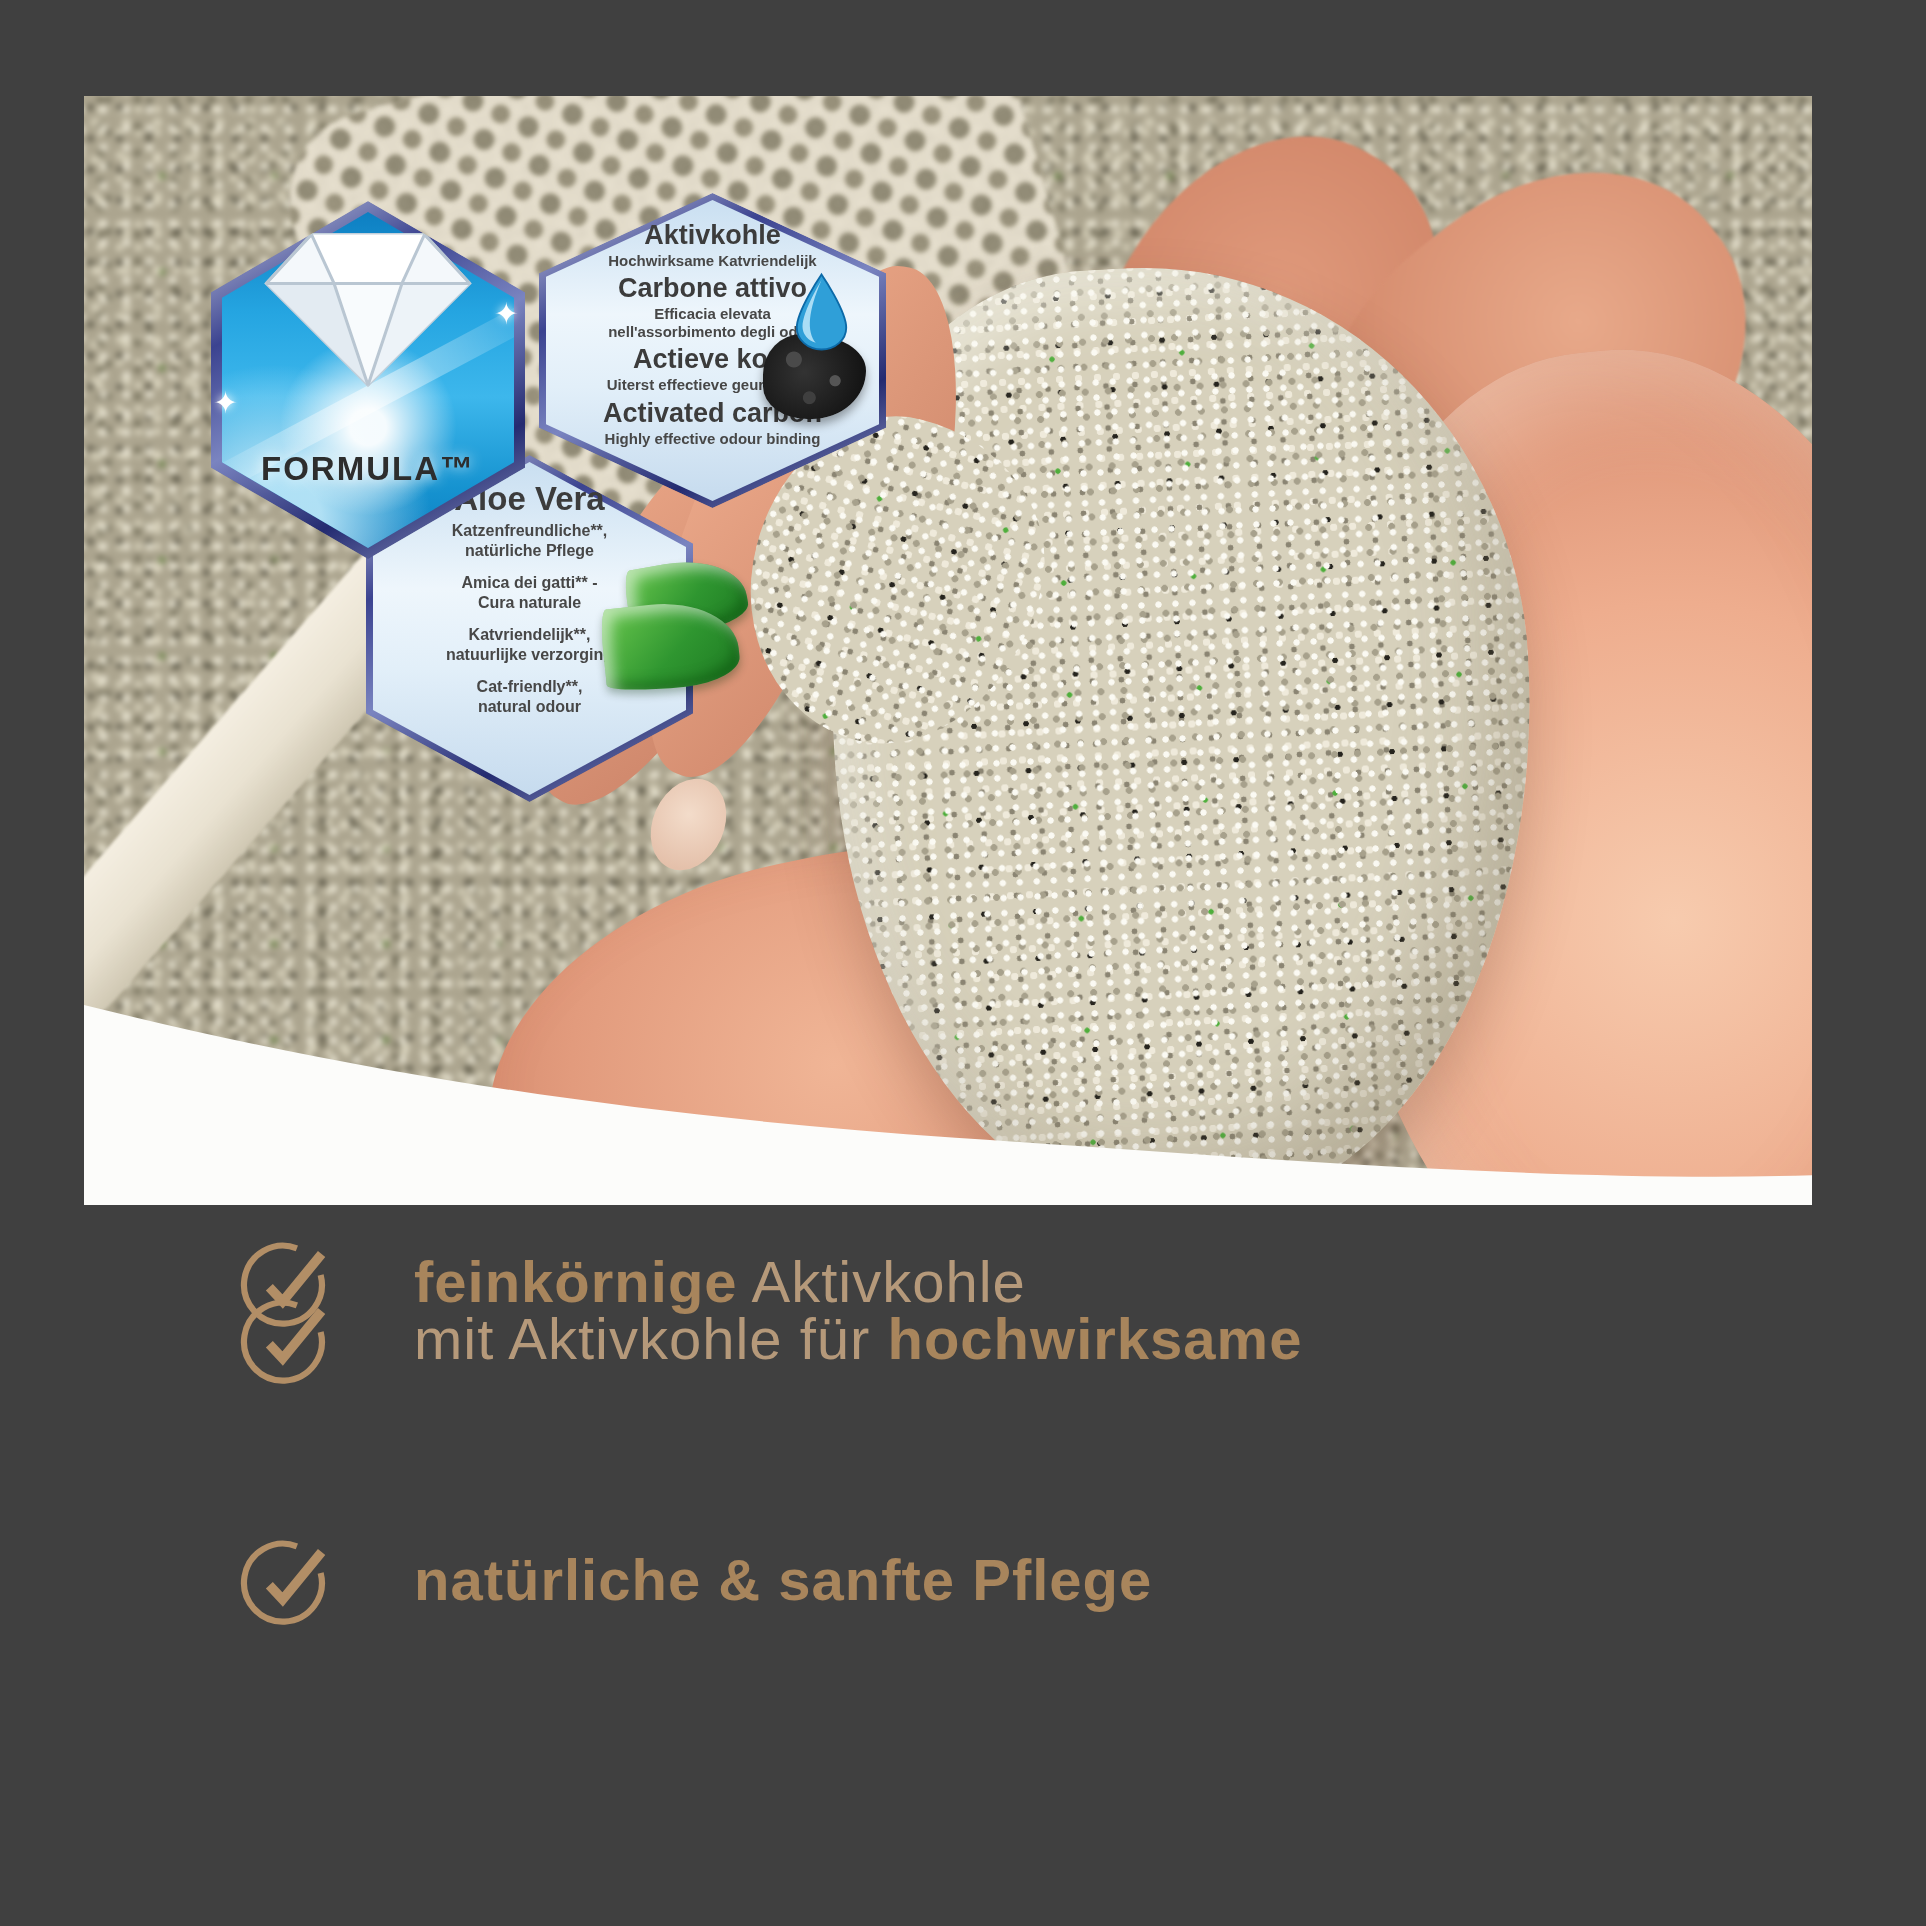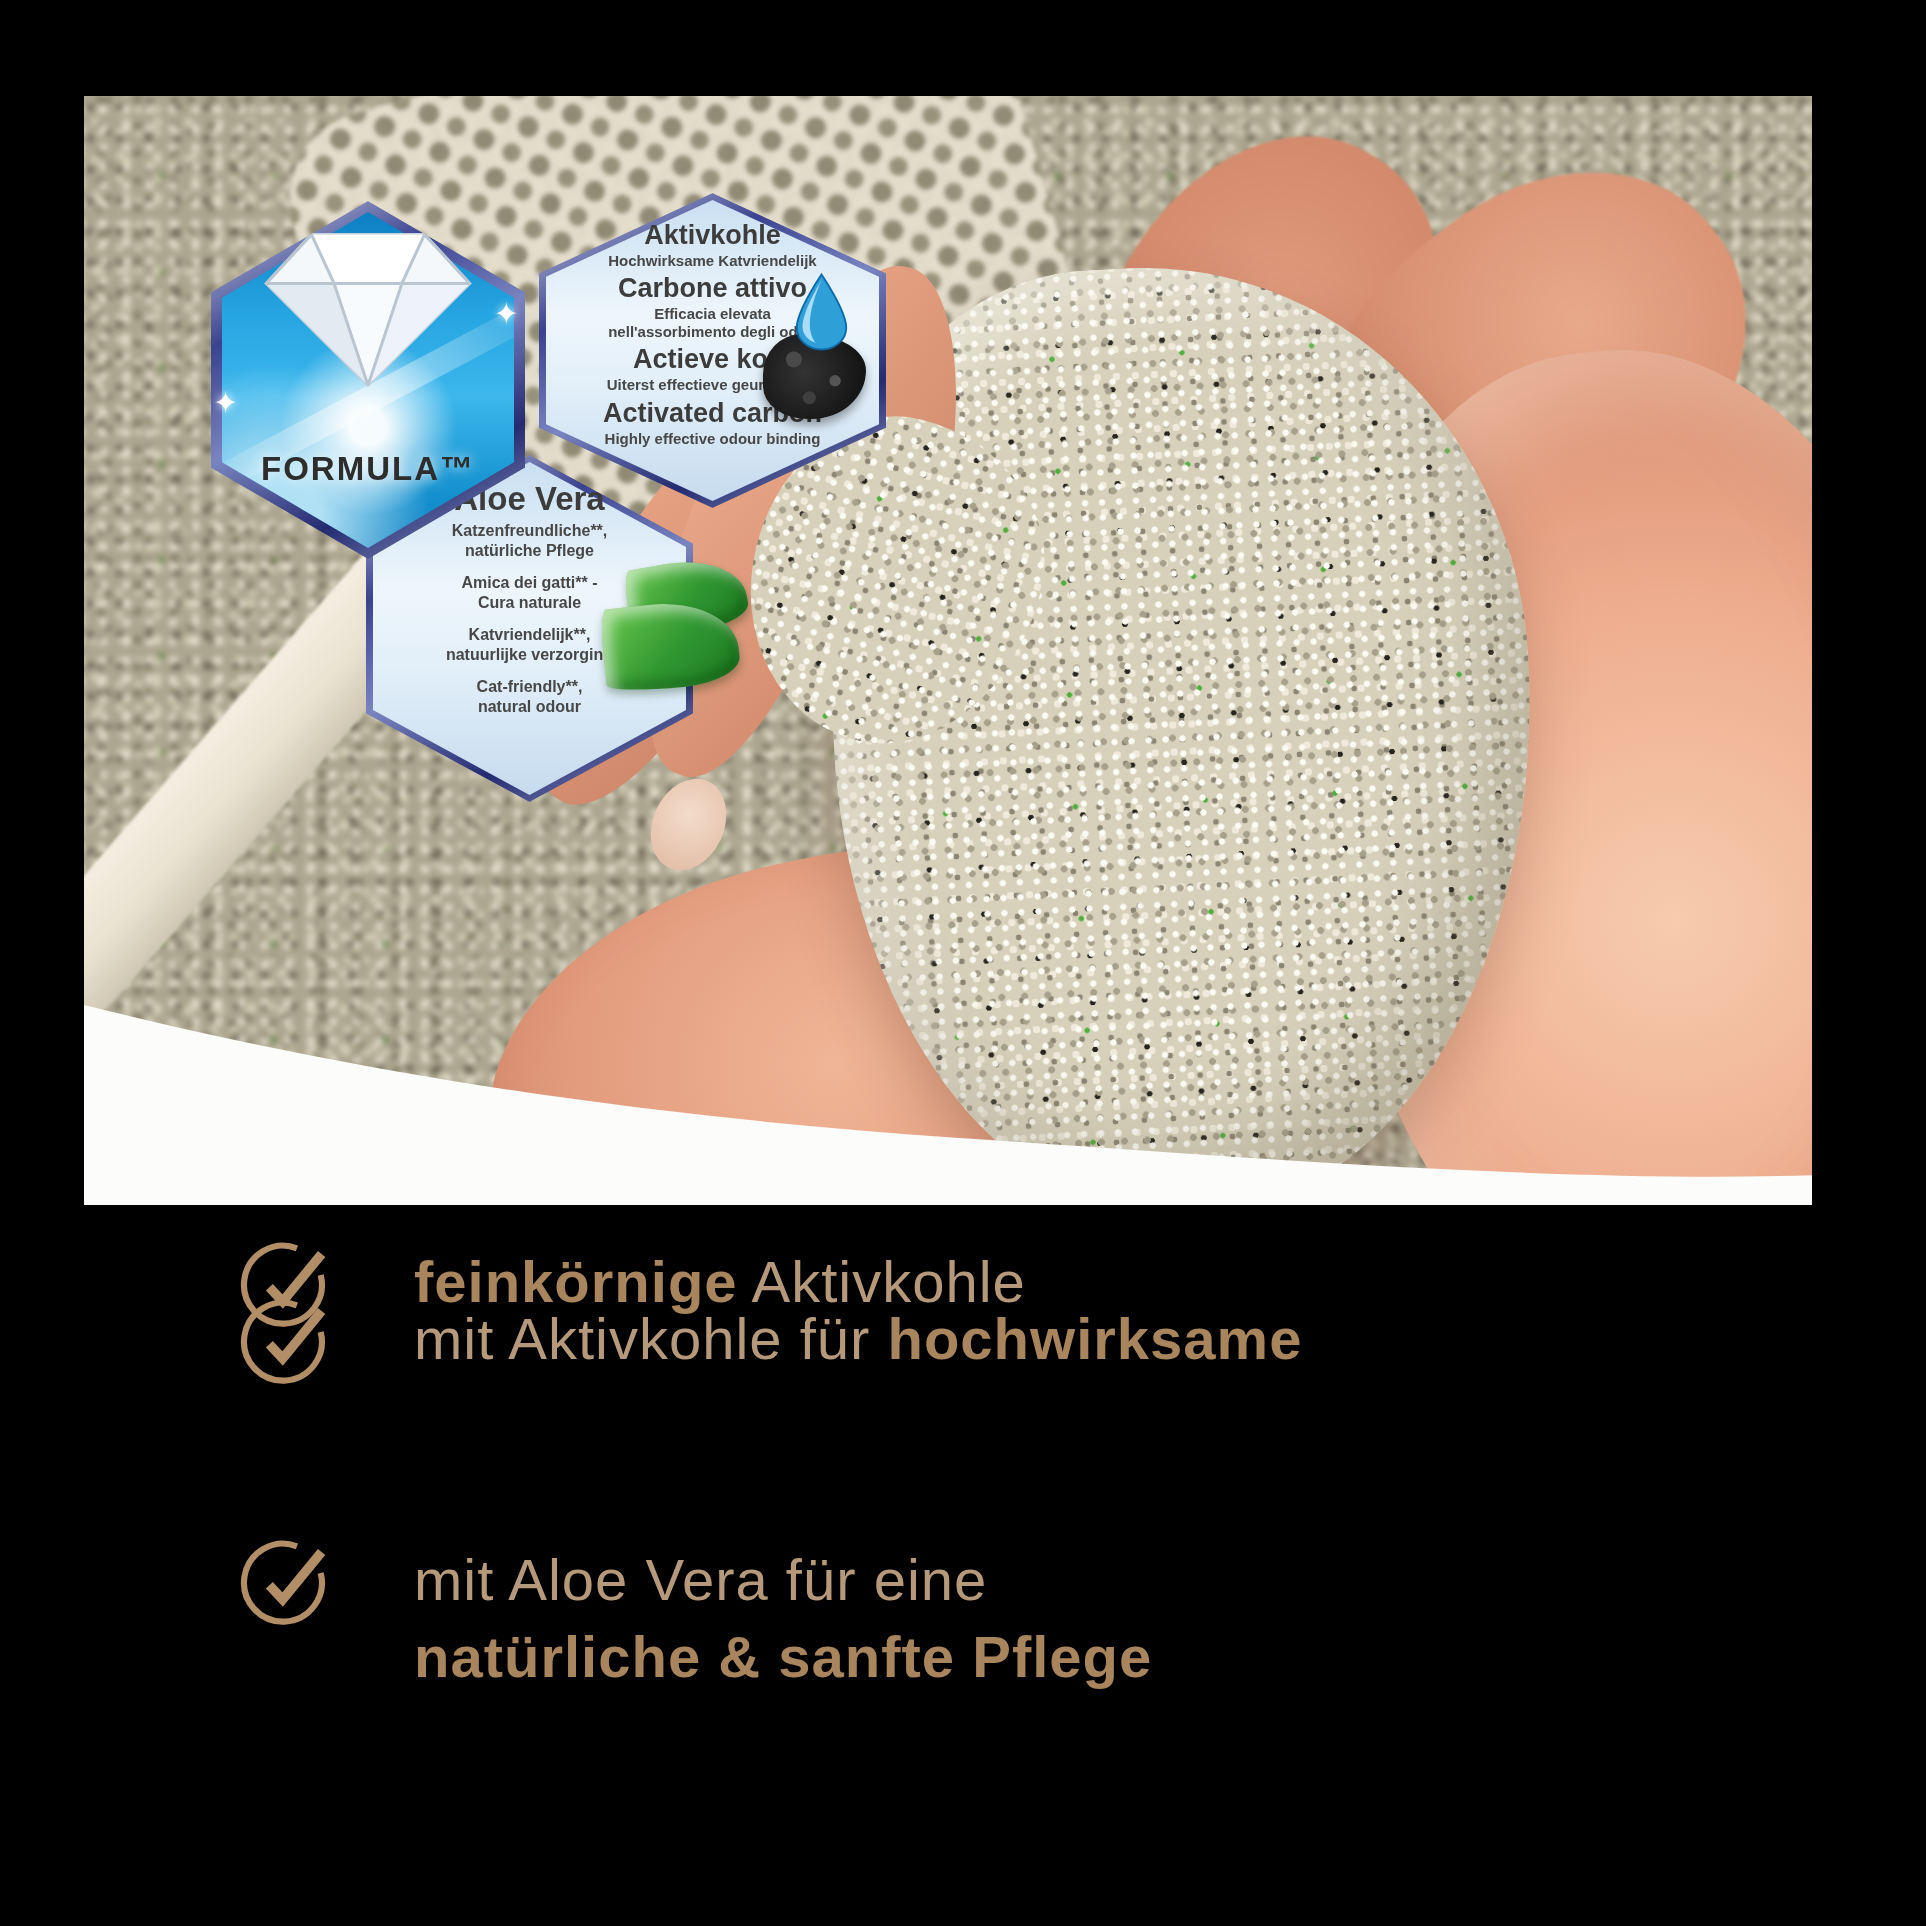--- a/index.html
+++ b/index.html
@@ -1,16 +1,16 @@
 <!DOCTYPE html>
 <html><head>
 <meta charset="utf-8">
 <style>
   html,body{margin:0;padding:0;background:#fcfcfa;}
-  .canvas{position:relative;width:1927px;height:1927px;background:#000000;overflow:hidden;
+  .canvas{position:relative;width:1927px;height:1927px;background:#404040;overflow:hidden;
           font-family:"Liberation Sans",sans-serif;}
 
   
   .photo{position:absolute;left:84px;top:96px;width:1728px;height:1109px;overflow:hidden;background:#b0a994;}
   .photo *{position:absolute;}
 
   .litter-bg{left:-15px;top:-15px;right:-15px;bottom:-15px;filter:blur(3px);
     background-color:#aca58f;
     background-image:
       radial-gradient(circle,#f1eddc 0 3.4px,transparent 4px),
@@ -237,19 +237,18 @@
       <div><span class="lt">mit Aktivkohle für </span><span class="bd">hochwirksame</span></div>
     </div>
   </div>
 
   <div class="feature f3">
     <svg class="check" viewBox="0 0 100 100">
       <path d="M 62,14 A 41,41 0 1 0 87,42" fill="none" stroke="#b28e66" stroke-width="6.5"></path>
       <path d="M33,55 L47,70 L88,20" fill="none" stroke="#b28e66" stroke-width="10"></path>
     </svg>
     <div class="ftxt">
-      <div><span class="lt">mit Aloe Vera für eine</span></div>
       <div><span class="bd">natürliche &amp; sanfte Pflege</span></div>
     </div>
   </div>
 
 </div>
 
 
 </body></html>

